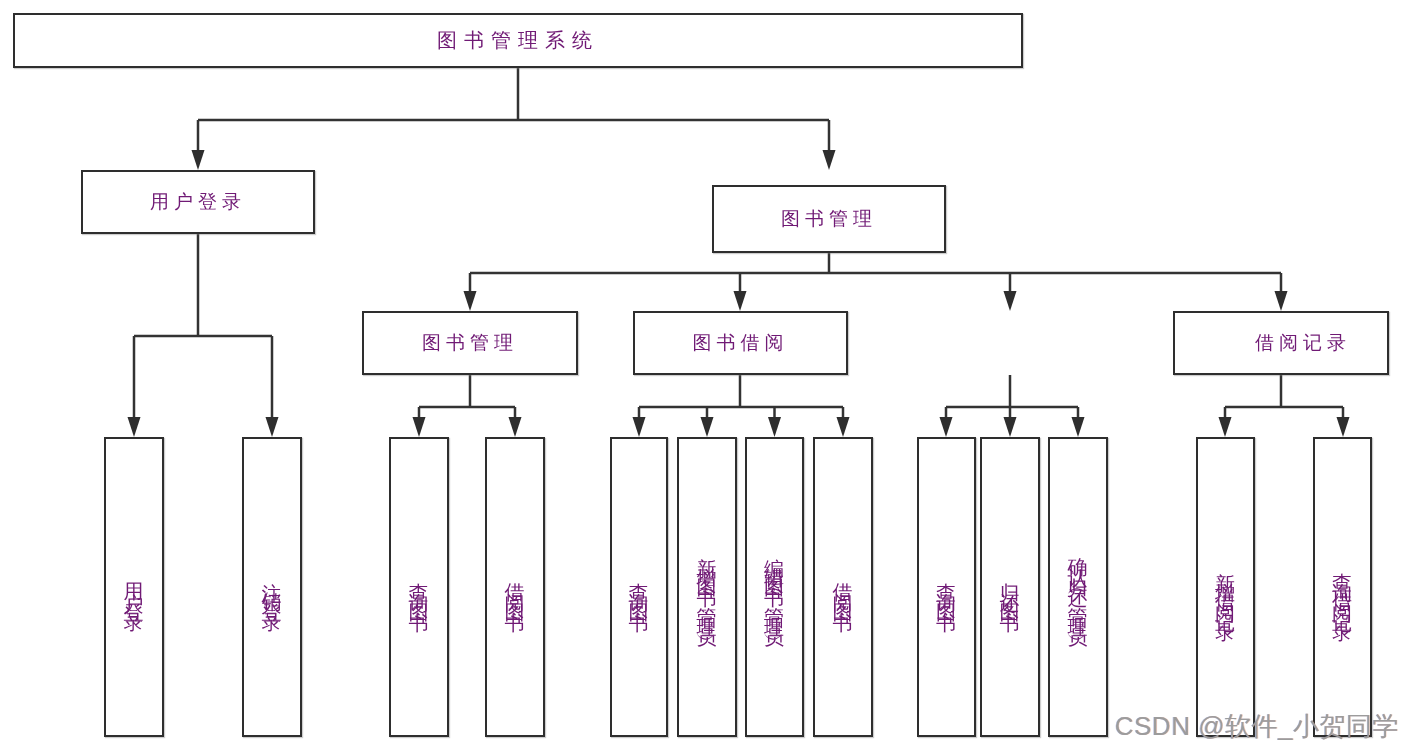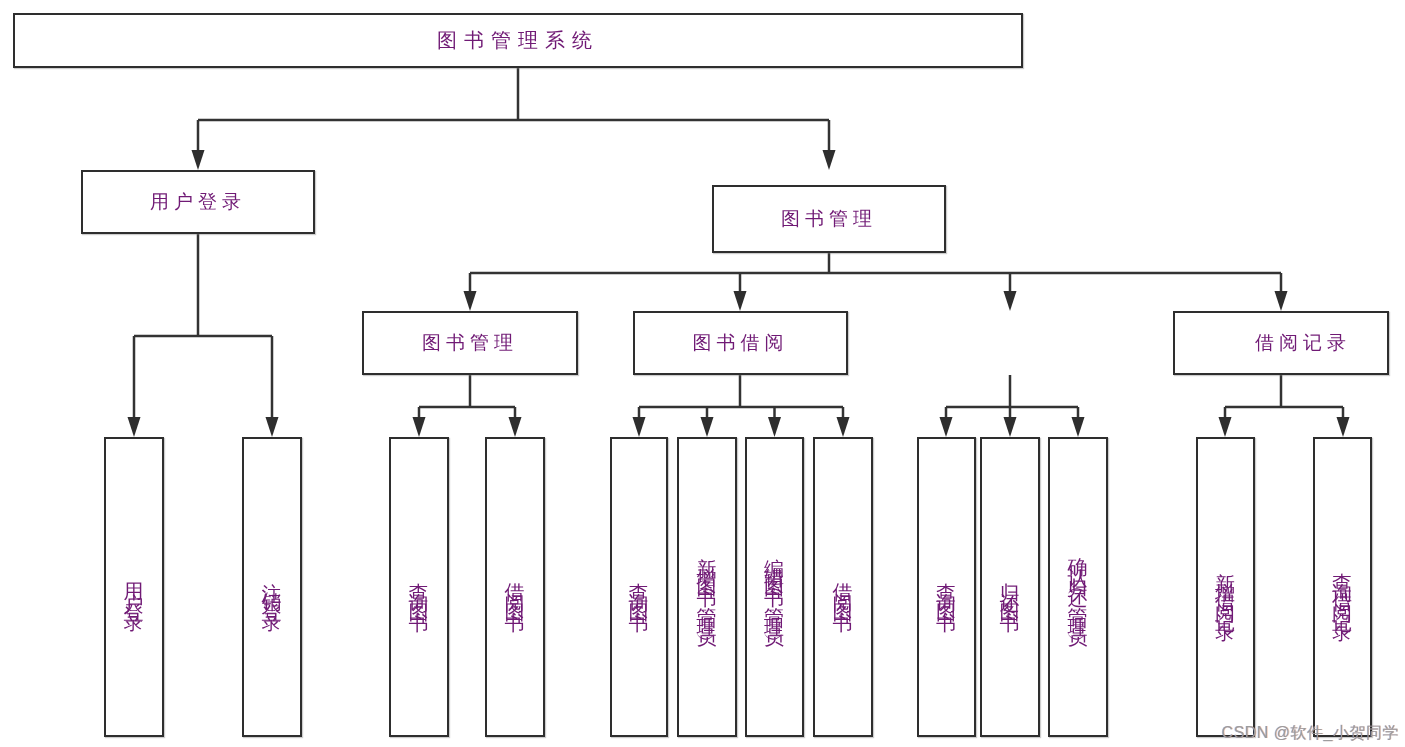--- a/index.html
+++ b/index.html
@@ -31,21 +31,21 @@
     writing-mode: vertical-rl;
     text-orientation: mixed;
     font-size: 20px;
     letter-spacing: 10px;
     line-height: 1;
   }
   .watermark {
     position: absolute;
     right: 6px;
     bottom: 3px;
-    font-size: 16px;
+    font-size: 26px;
     letter-spacing: 0.5px;
     color: #9c9c9c;
     text-shadow: 0.6px 0 rgba(210,90,40,0.30), -0.6px 0 rgba(60,90,200,0.30);
     white-space: nowrap;
   }
 </style>
 </head>
 <body>
 
 <div class="stage">

